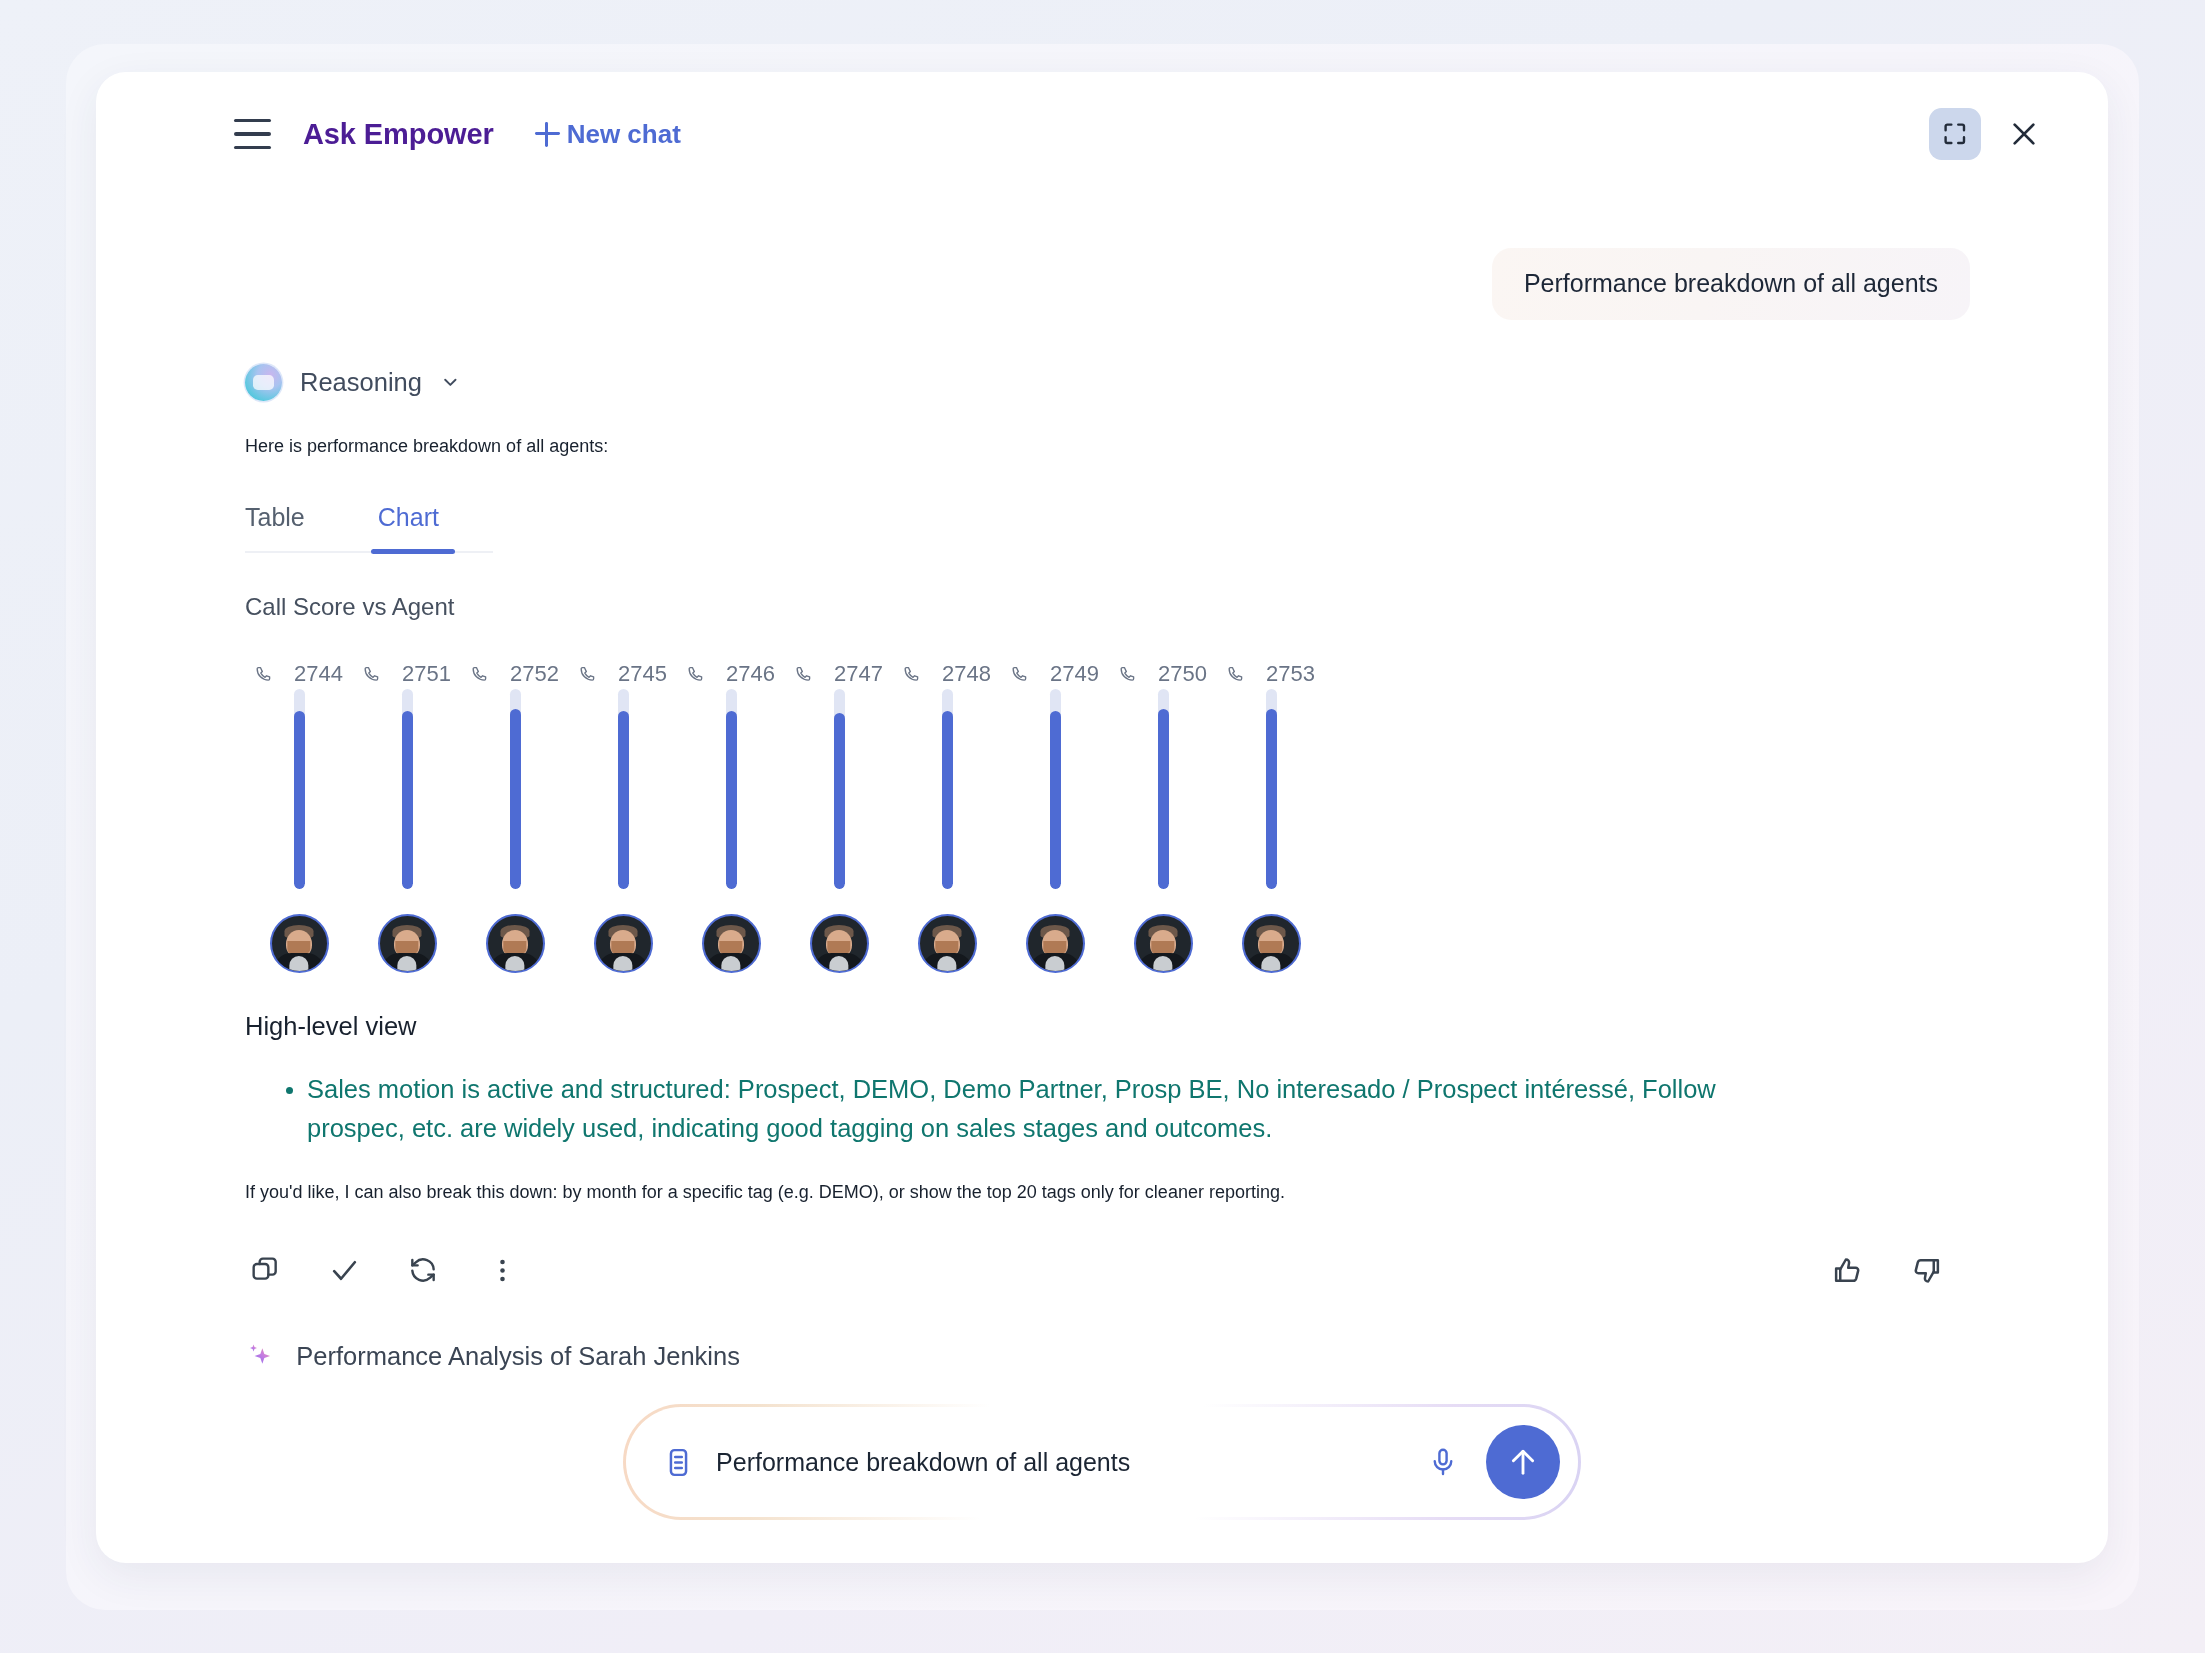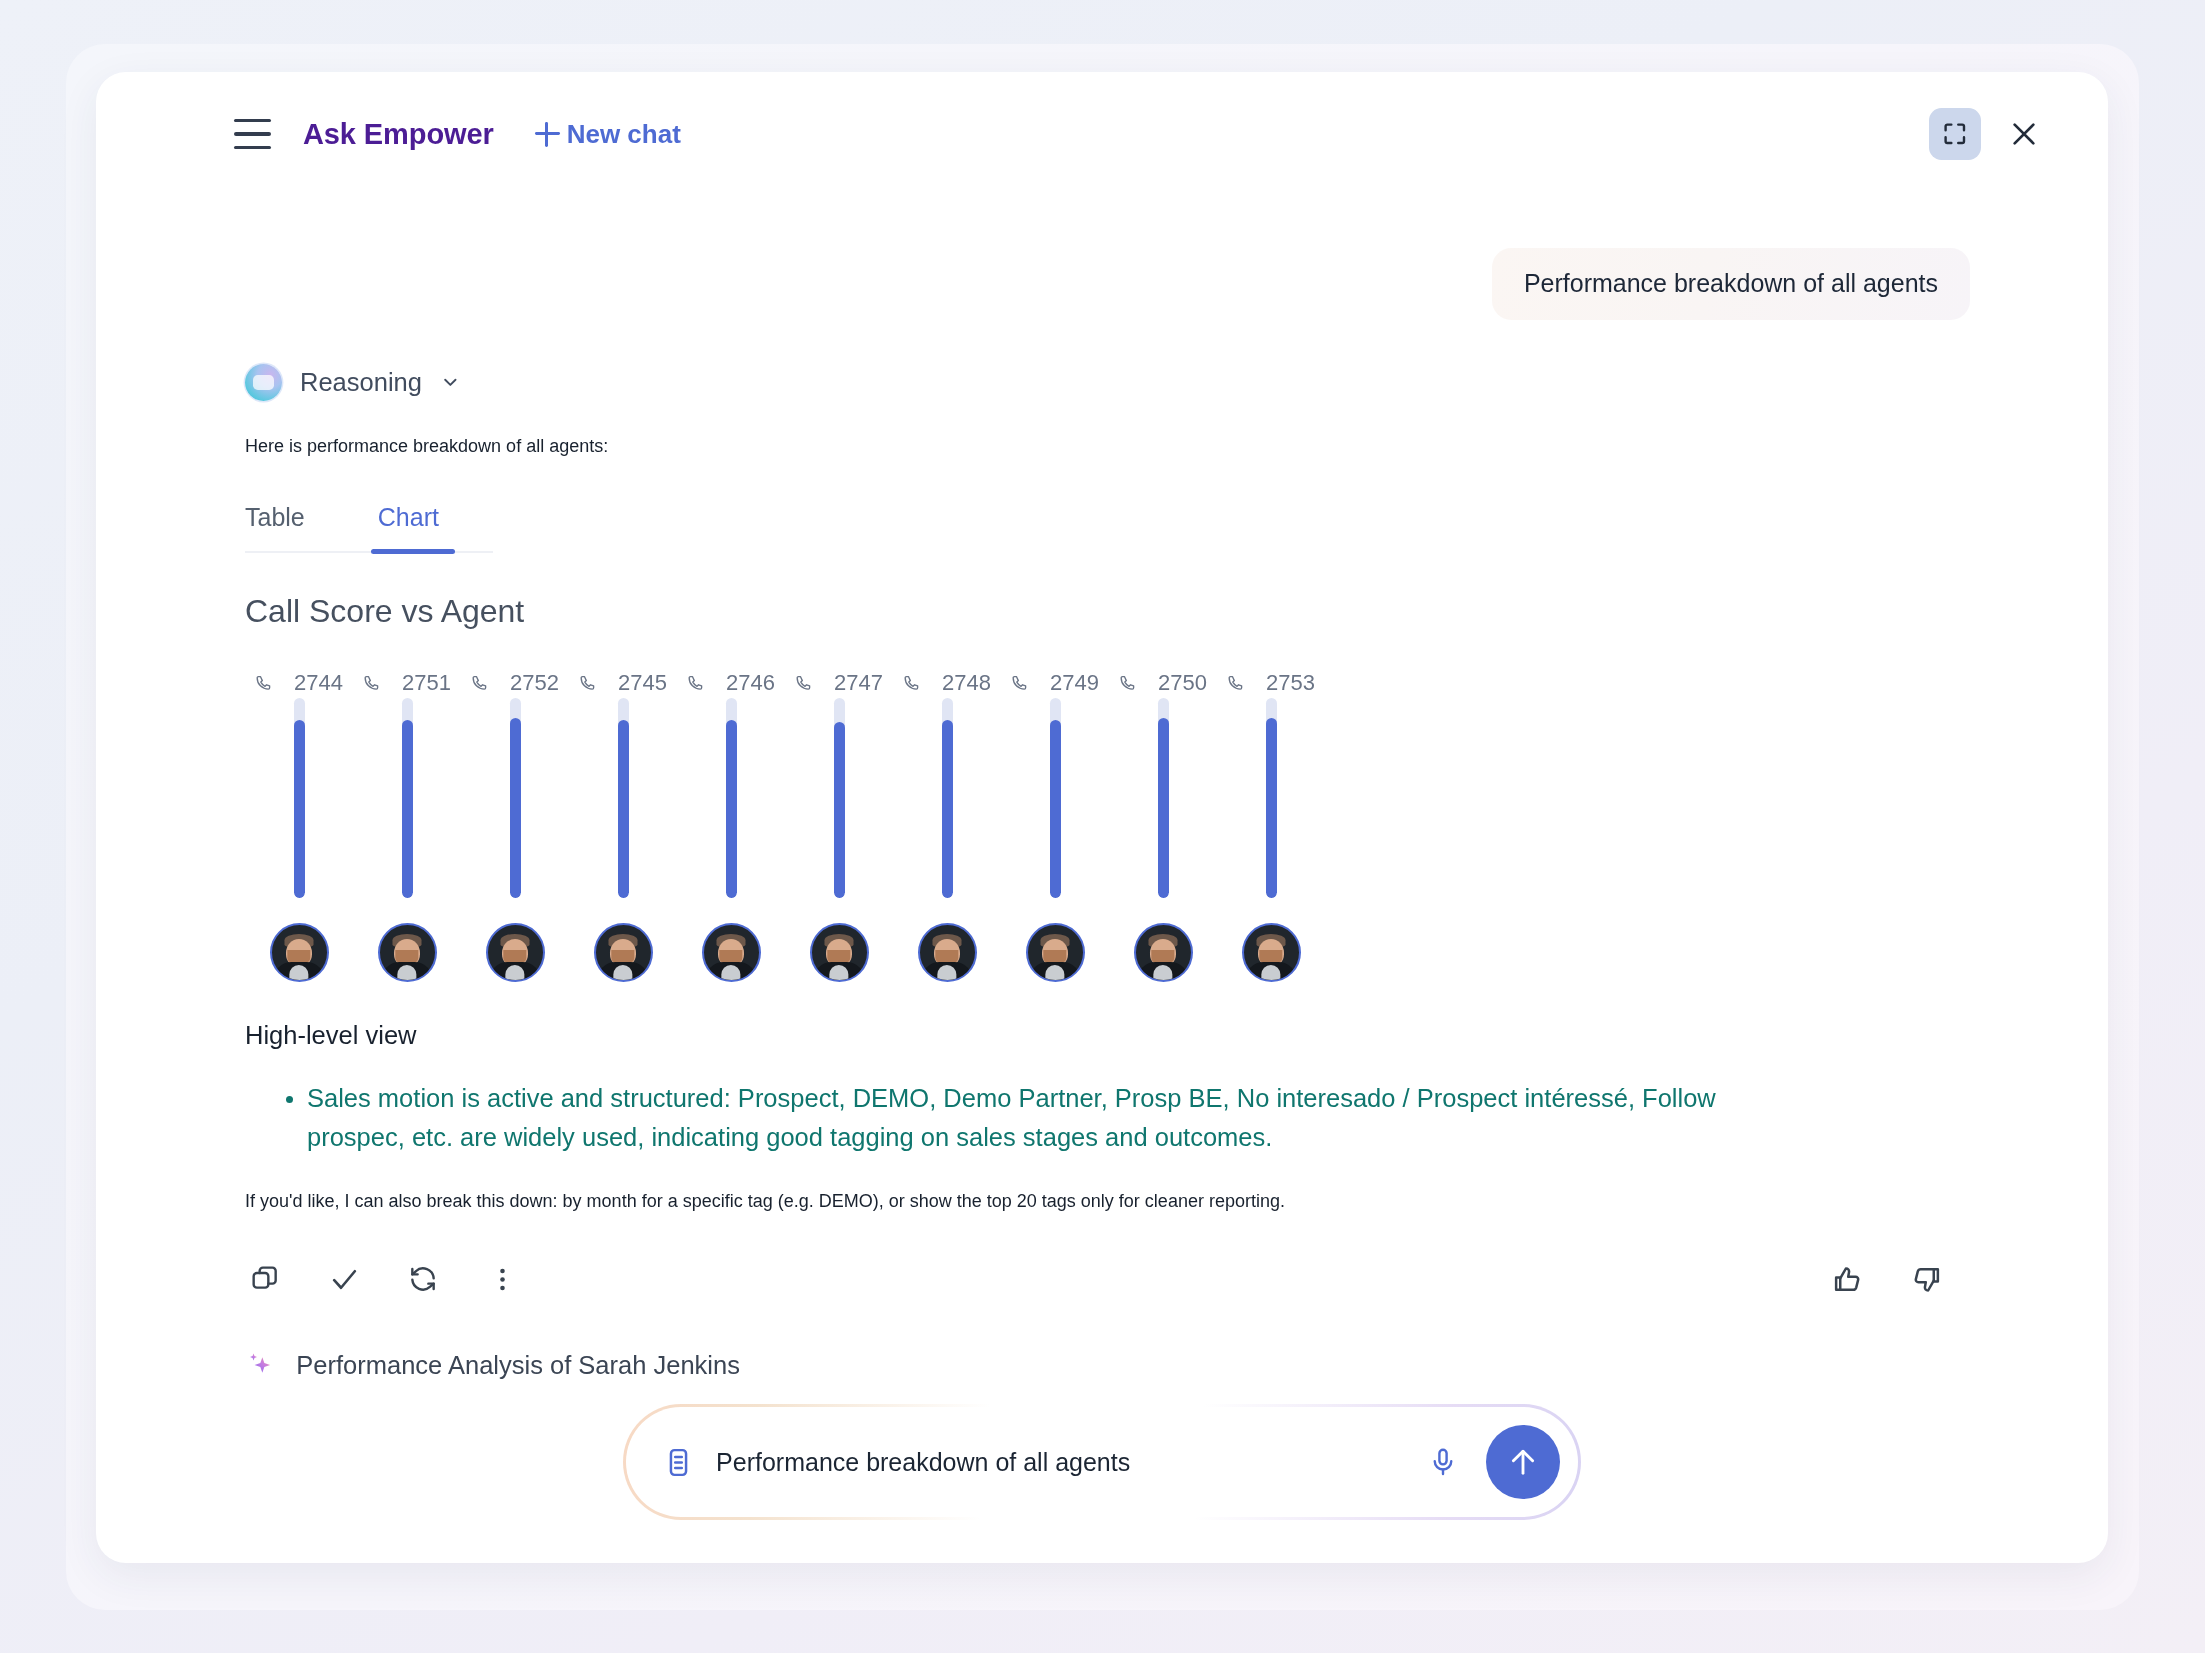--- a/index.html
+++ b/index.html
@@ -222,21 +222,21 @@
     left: -6.9px; right: -16.5px;
     bottom: -2.8px;
     height: 4.8px;
     border-radius: 2.8px;
     background: #4e6bd3;
   }
 
   
   .chart-block { margin-top: 40px; margin-left: 11px; }
   .chart-title {
-    font-size: 32px;
+    font-size: 24px;
     color: #46505f;
     margin-bottom: 40px;
   }
   .chart-area {
     display: flex;
     align-items: flex-end;
     gap: 0;
   }
   .chart-col {
     width: 108px;

